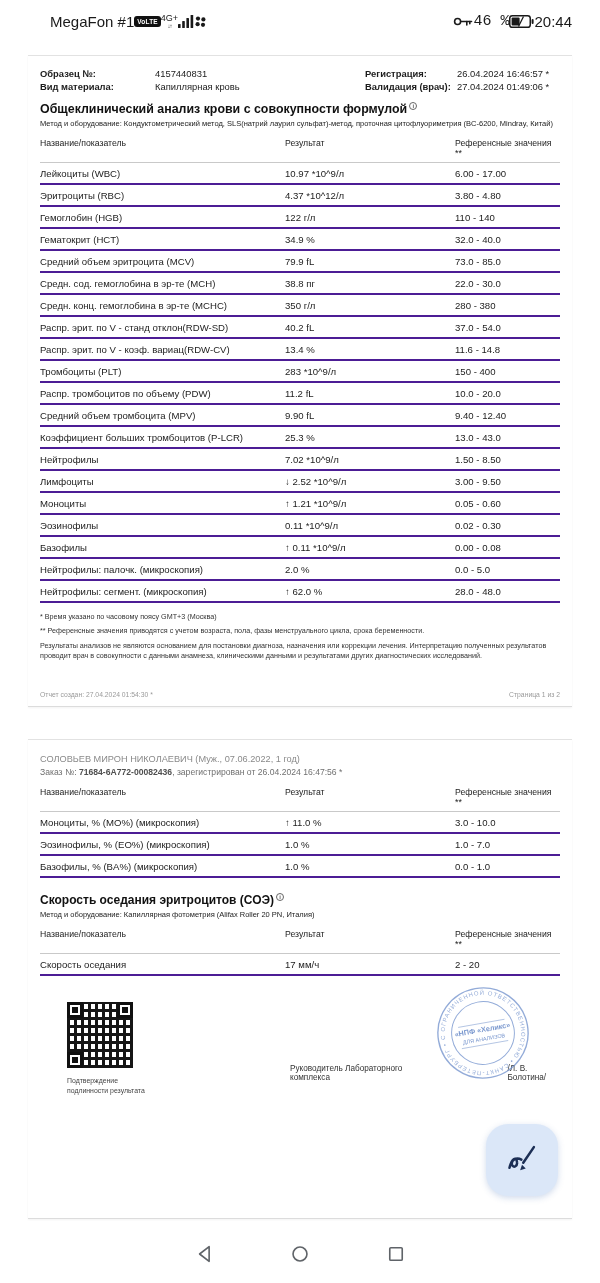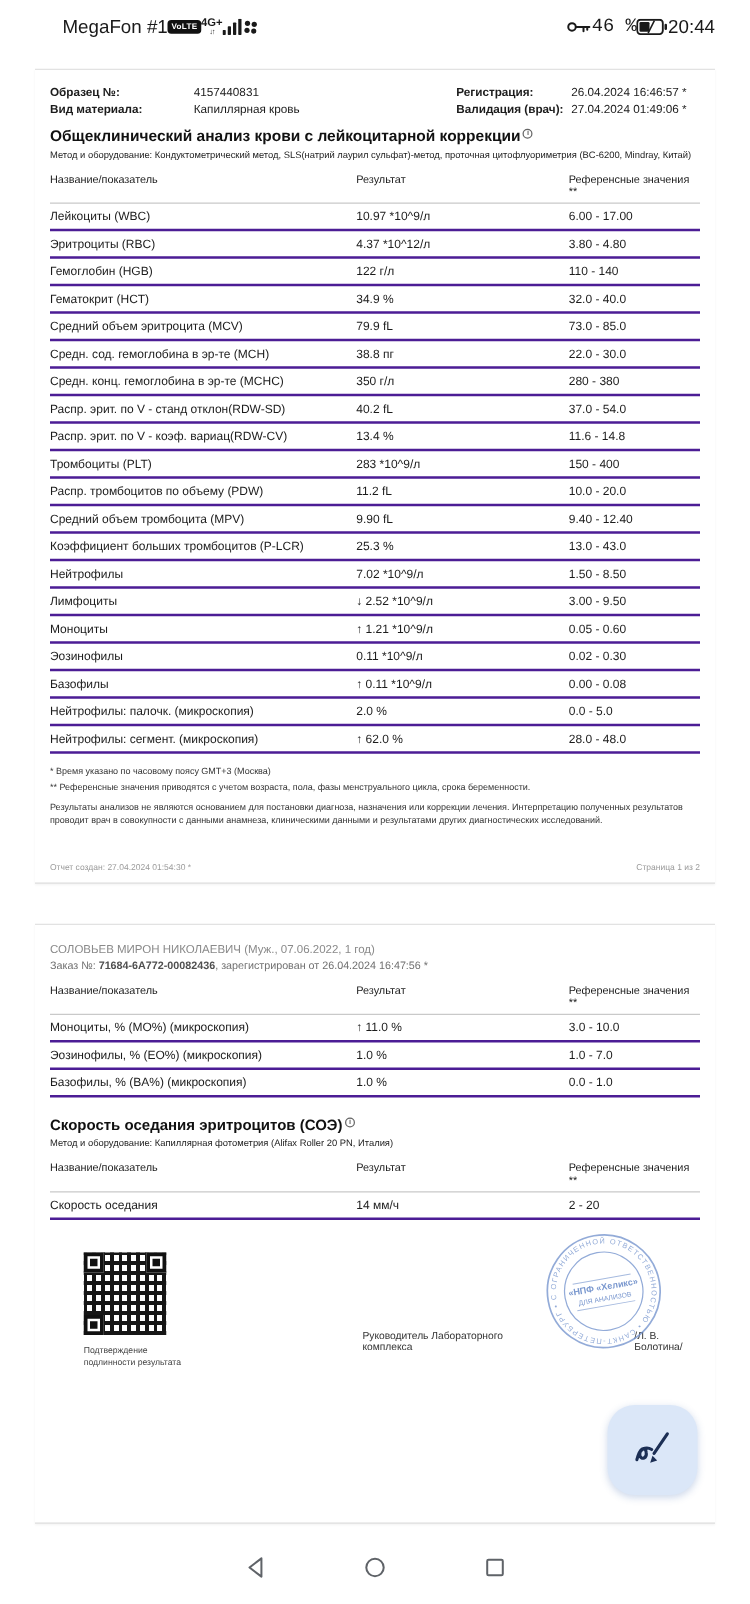--- a/index.html
+++ b/index.html
@@ -9,21 +9,21 @@
     background:#ffffff; font-family:"Liberation Sans", sans-serif; color:#1c1c1c;
   }
 
   
   .status-bar { height:42px; display:flex; align-items:center; justify-content:space-between;
     padding:0 28px 0 50px; font-size:15px; color:#1a1a1a; }
   .sb-left, .sb-right { display:flex; align-items:center; gap:0; }
   .carrier { font-size:15px; }
   .volte { background:#111; color:#fff; font-size:6.5px; font-weight:bold;
     padding:2px 3px; border-radius:3px; letter-spacing:0.2px; }
-  .net { display:flex; flex-direction:column; align-items:center; line-height:1;font-weight:bold; }
+  .net { display:flex; flex-direction:column; align-items:center; line-height:1; }
   .net-type { font-size:9px; }
   .net-arrows { font-size:6px; letter-spacing:-1px; }
   .sb-icon svg { display:block; }
   .pct { font-size:15px;font-family:Liberation Mono, monospace; }
   .clock { font-size:15px; }
 
   
   .doc { position:relative; }
   .page { width:544px; margin:0 auto; background:#fff; padding:0 12px;
     border-top:1px solid #e2e2e2; border-bottom:1px solid #dcdcdc;
@@ -149,21 +149,21 @@
       <span class="meta-label">Образец №:</span>
       <span>4157440831</span>
       <span class="meta-label">Регистрация:</span>
       <span>26.04.2024 16:46:57 *</span>
       <span class="meta-label">Вид материала:</span>
       <span>Капиллярная кровь</span>
       <span class="meta-label">Валидация (врач):</span>
       <span>27.04.2024 01:49:06 *</span>
     </div>
 
-    <div class="section-title"><span>Общеклинический анализ крови с лейкоцитарной коррекции</span><span class="info">i</span></div>
+    <div class="section-title"><span>Общеклинический анализ крови с совокупности формулой</span><span class="info">i</span></div>
     <div class="method">Метод и оборудование: Кондуктометрический метод, SLS(натрий лаурил сульфат)-метод, проточная цитофлуориметрия (BC-6200, Mindray, Китай)</div>
 
     <div class="t">
       <div class="t-head">
         <div>Название/показатель</div>
         <div>Результат</div>
         <div>Референсные значения **</div>
       </div>
       <div>
           <div class="t-row">
@@ -317,21 +317,21 @@
 
     <div class="t">
       <div class="t-head">
         <div>Название/показатель</div>
         <div>Результат</div>
         <div>Референсные значения **</div>
       </div>
       <div>
           <div class="t-row">
             <div class="t-cell c0">Скорость оседания</div>
-            <div class="t-cell c1">14 мм/ч</div>
+            <div class="t-cell c1">17 мм/ч</div>
             <div class="t-cell c2">2 - 20</div>
           </div>
         </div>
     </div>
 
     <div class="footer-area">
       <div class="qr">
         <span class="finder f-tl"></span>
         <span class="finder f-tr"></span>
         <span class="finder f-bl"></span>

